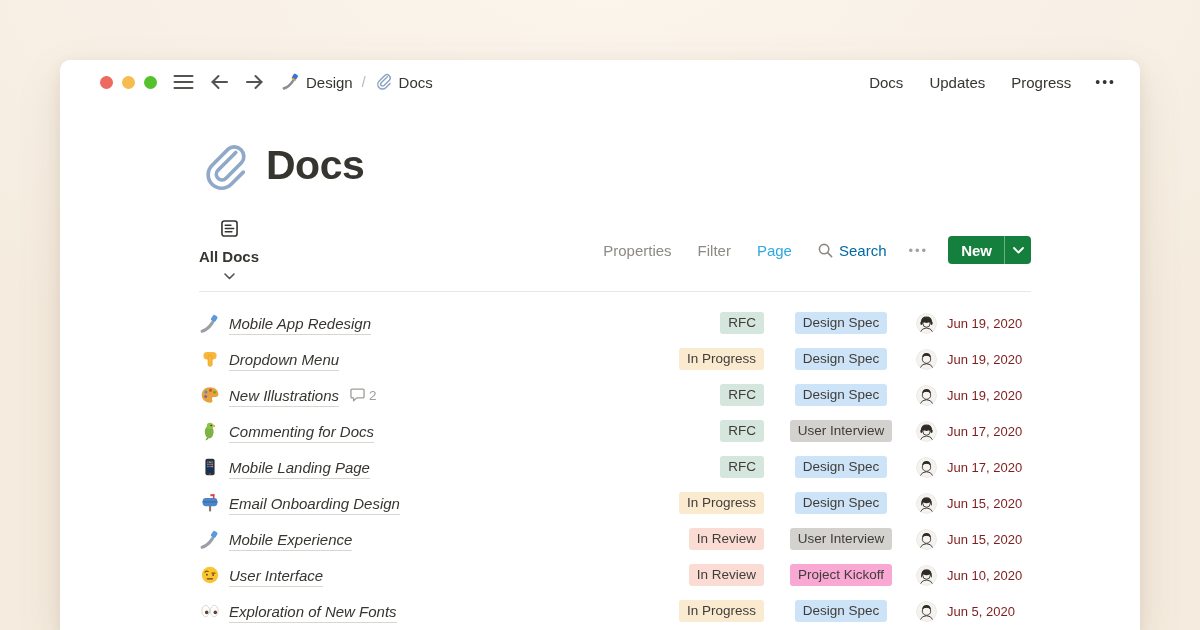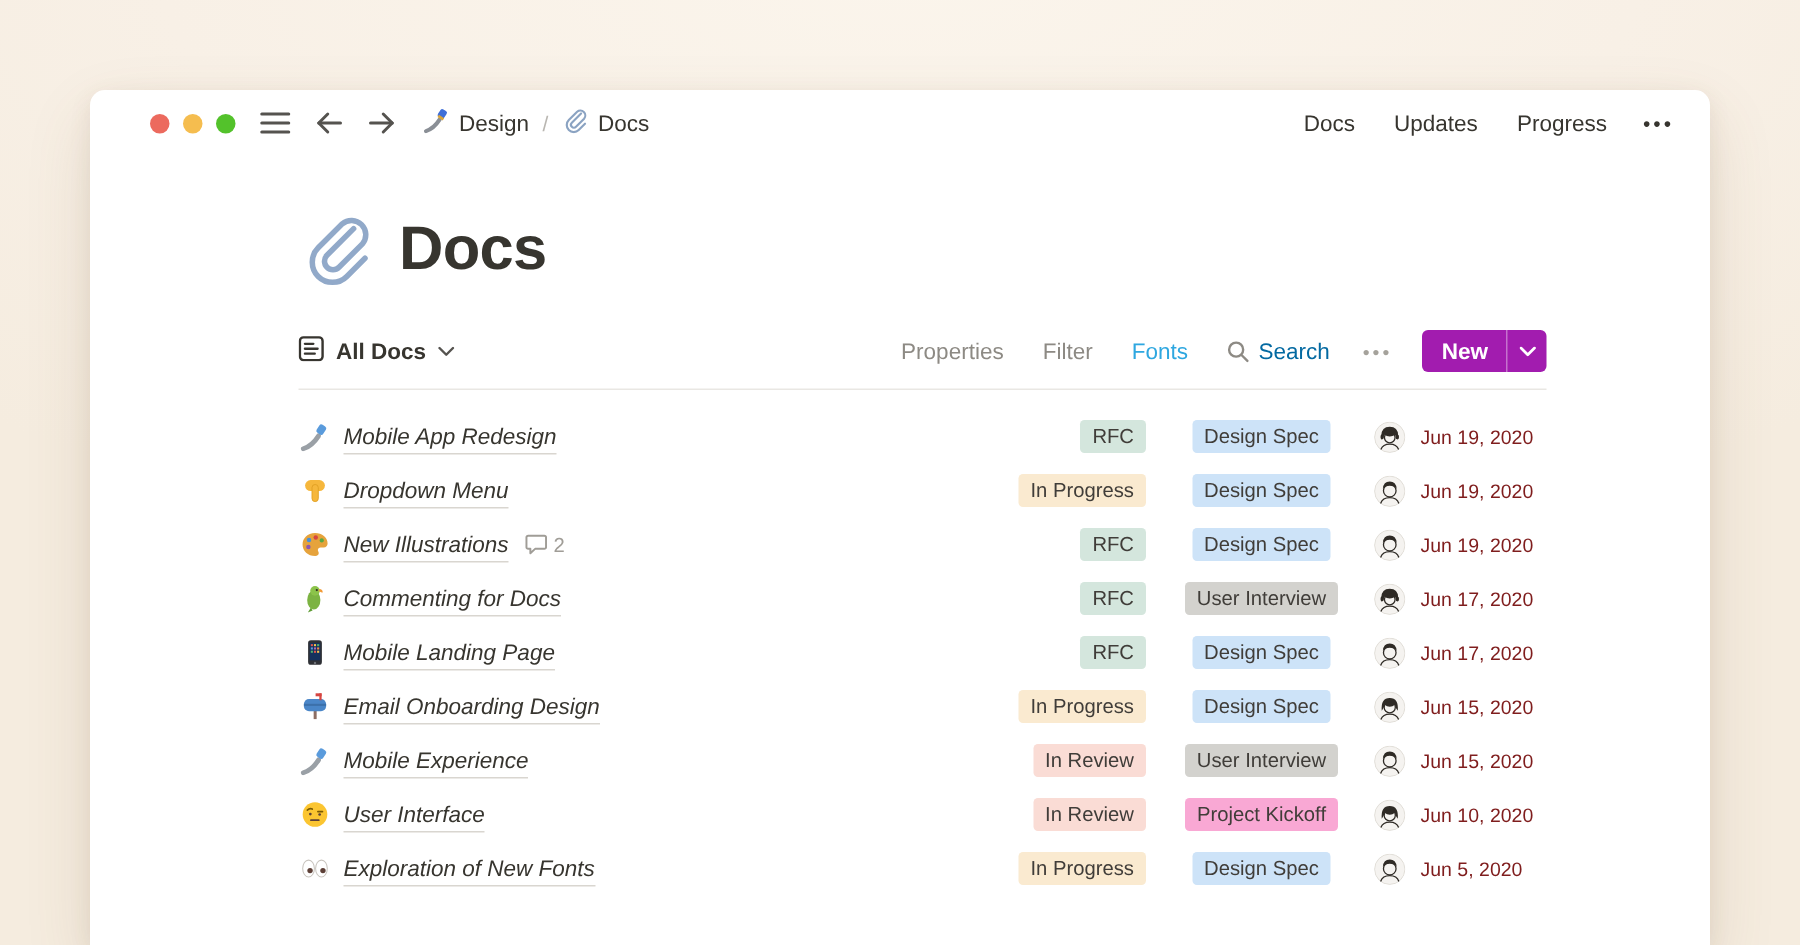--- a/index.html
+++ b/index.html
@@ -30,21 +30,21 @@
   .tb-action { font-size:15px; margin-left:26px; cursor:pointer; }
   .tb-more { margin-left:24px; color:#37352f; letter-spacing:2px; font-size:14px; cursor:pointer; }
   
   .content { padding:0 109px 0 115px; }
   .page-header { display:flex; align-items:center; gap:13px; margin-top:34px; }
   .page-icon { width:54px; height:54px; display:flex; align-items:center; justify-content:center; cursor:pointer; }
   .page-title { font-size:41px; font-weight:700; letter-spacing:-.5px; }
   .page-desc { margin-top:17px; font-size:15.5px; color:#37352f; }
   
   .toolbar { display:flex; align-items:center; margin-top:28px; padding-bottom:11px; border-bottom:1px solid #e9e7e3; }
-  .view-switcher { display:flex; align-items:center; gap:8px; font-size:15px; font-weight:700; cursor:pointer; }
+  .view-switcher { display:flex; align-items:center; gap:8px; font-size:15px; font-weight:700; cursor:pointer;flex-direction:column; }
   .toolbar-spacer { flex:1; }
   .tb-menu-item { font-size:15px; color:#8d8a84; margin-left:26px; cursor:pointer; }
   .tb-menu-item.active { font-weight:400; }
   .tb-search { display:flex; align-items:center; gap:6px; color:#0369a1; font-size:15px; margin-left:26px; cursor:pointer; }
   .tb-dots { color:#a5a29b; letter-spacing:2px; font-size:13px; margin-left:22px; cursor:pointer; }
   .new-btn { display:flex; align-items:stretch; height:28px; border-radius:4px; overflow:hidden; margin-left:20px; cursor:pointer; color:#fff; }
   .new-btn-label { display:flex; align-items:center; padding:0 12px 0 13px; font-size:15px; font-weight:700; }
   .new-btn-caret { display:flex; align-items:center; justify-content:center; width:27px; border-left:1px solid rgba(255,255,255,.38); }
   
   .doc-list { margin-top:13px; }
@@ -149,30 +149,30 @@
             </svg>
         </span>
         <span>All Docs</span>
         <svg width="11" height="7" viewBox="0 0 11 7">
             <polyline points="1,1 5.5,5.5 10,1" fill="none" stroke="#55534f" stroke-width="1.6" stroke-linecap="round" stroke-linejoin="round"></polyline>
           </svg>
       </span>
       <span class="toolbar-spacer"></span>
       <span class="tb-menu-item">Properties</span>
       <span class="tb-menu-item">Filter</span>
-      <span class="tb-menu-item active" id="sort-btn" style="color: rgb(46, 167, 224);">Fonts</span>
+      <span class="tb-menu-item active" id="sort-btn" style="color: rgb(46, 167, 224);">Page</span>
       <span class="tb-search">
         <svg width="15" height="15" viewBox="0 0 16 16">
             <circle cx="6.5" cy="6.5" r="5" fill="none" stroke="#8d8a84" stroke-width="1.7"></circle>
             <line x1="10.5" y1="10.5" x2="14.5" y2="14.5" stroke="#8d8a84" stroke-width="1.7" stroke-linecap="round"></line>
           </svg>
         <span>Search</span>
       </span>
       <span class="tb-dots">•••</span>
-      <span class="new-btn" id="new-btn" style="background: #a21caf;">
+      <span class="new-btn" id="new-btn" style="background: #15803d;">
         <span class="new-btn-label">New</span>
         <span class="new-btn-caret">
           <svg width="11" height="7" viewBox="0 0 11 7">
               <polyline points="1,1 5.5,5.5 10,1" fill="none" stroke="#ffffff" stroke-width="1.8" stroke-linecap="round" stroke-linejoin="round"></polyline>
             </svg>
         </span>
       </span>
     </div>
 
     <div class="doc-list">

